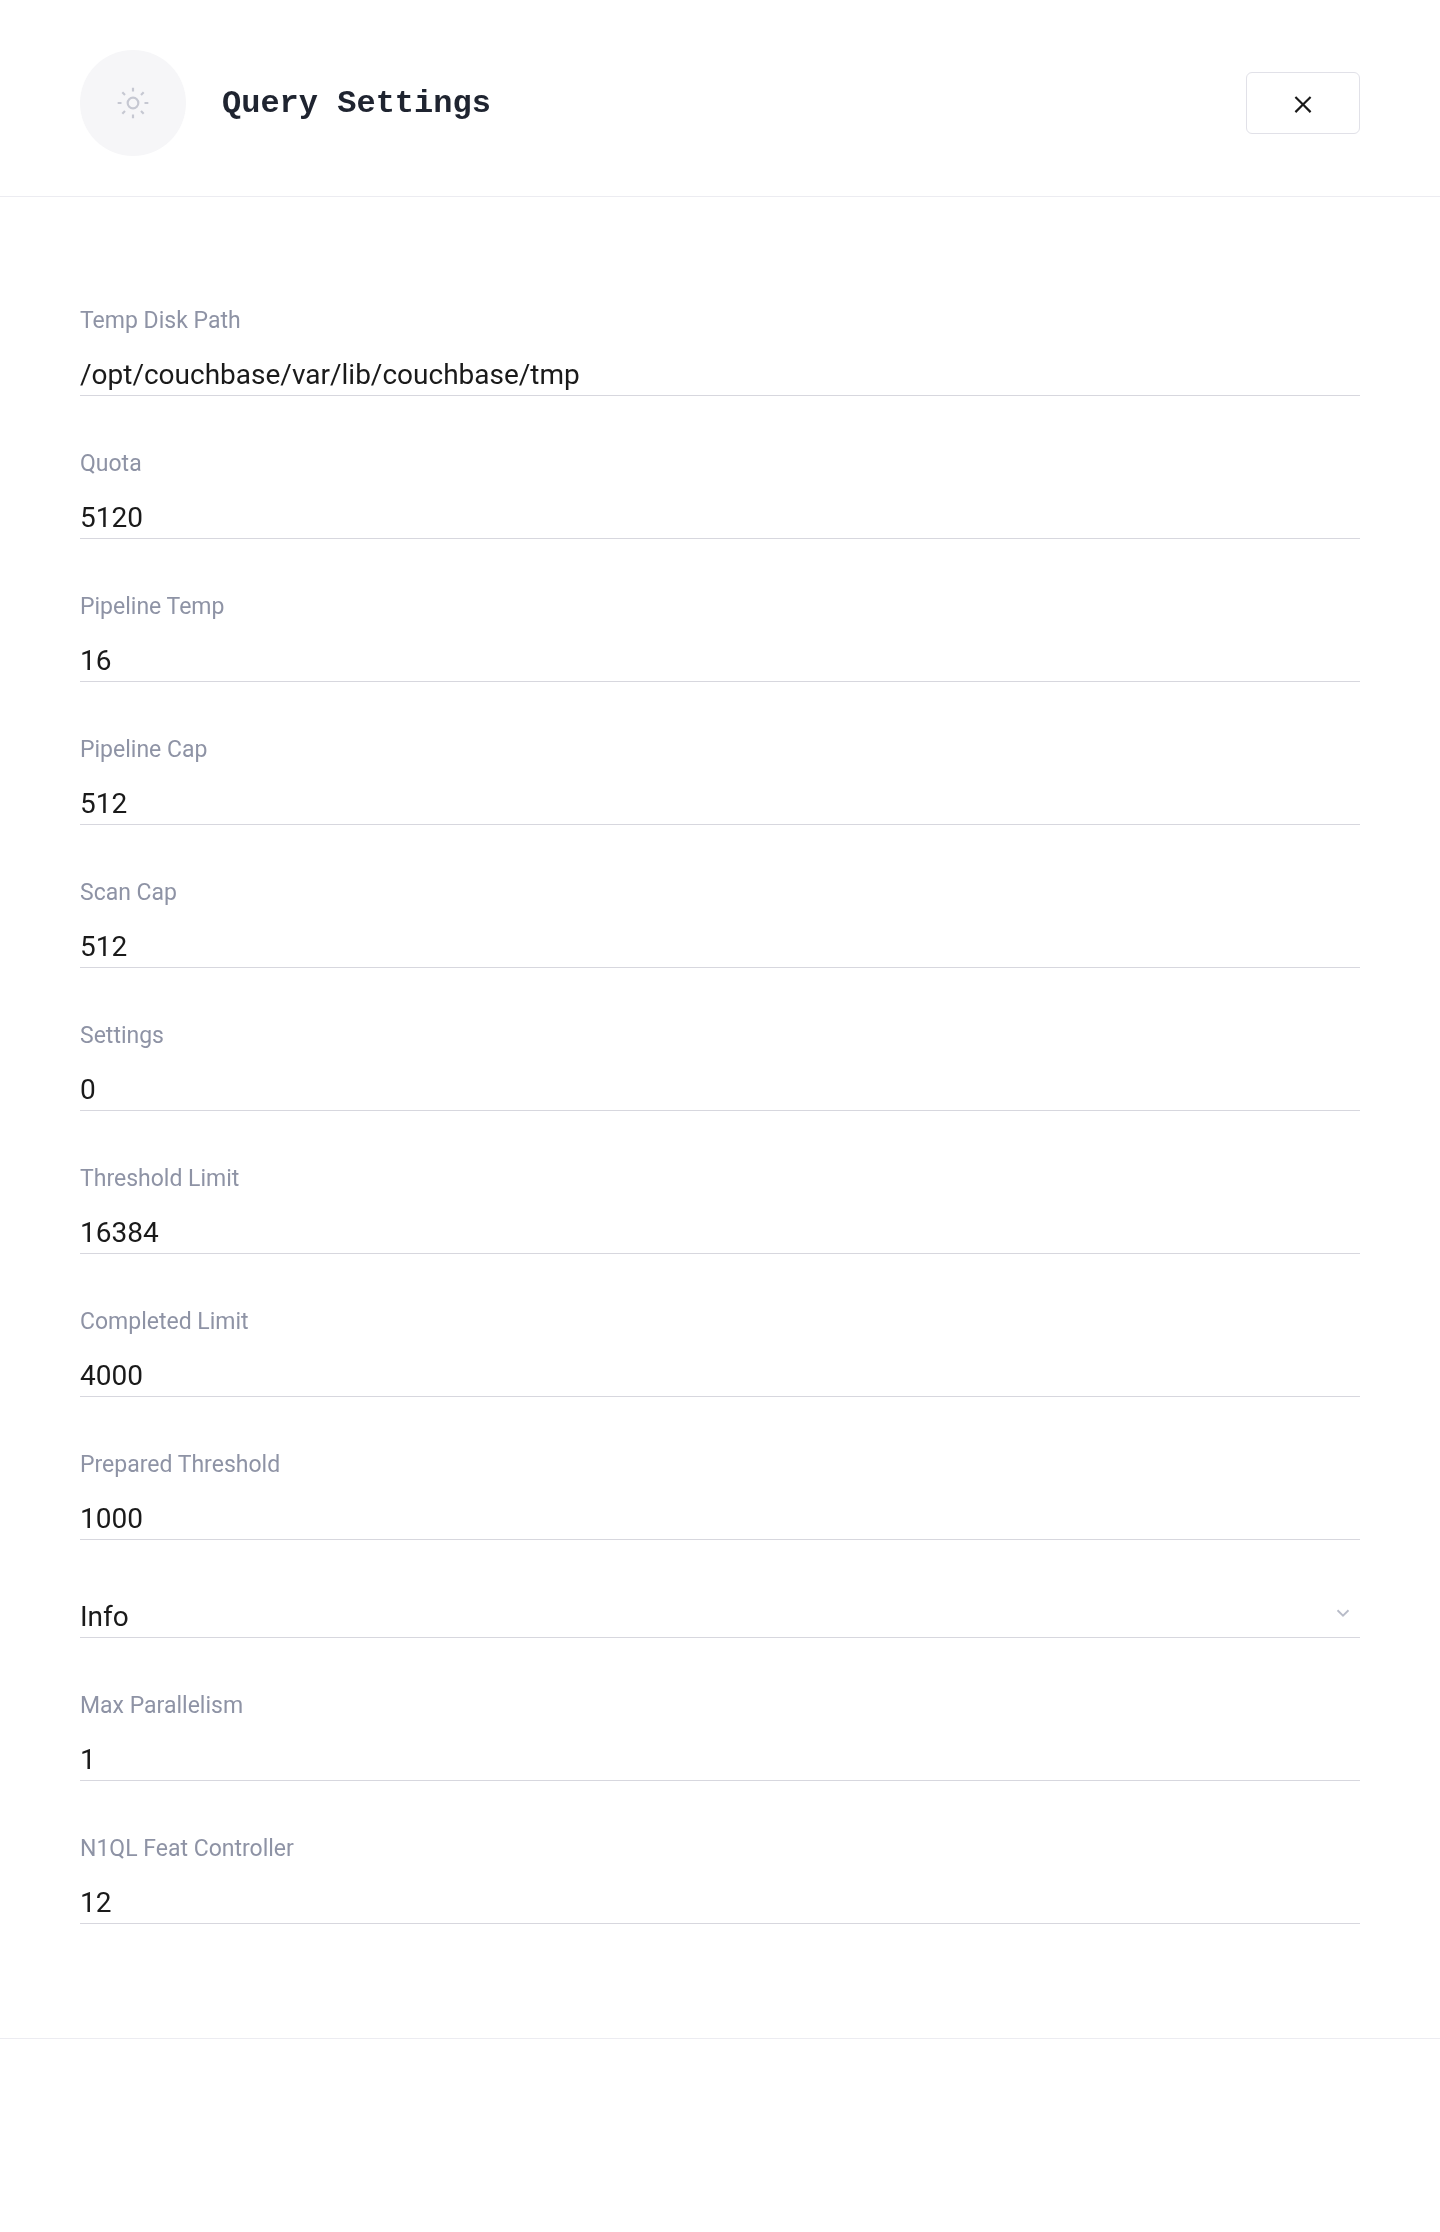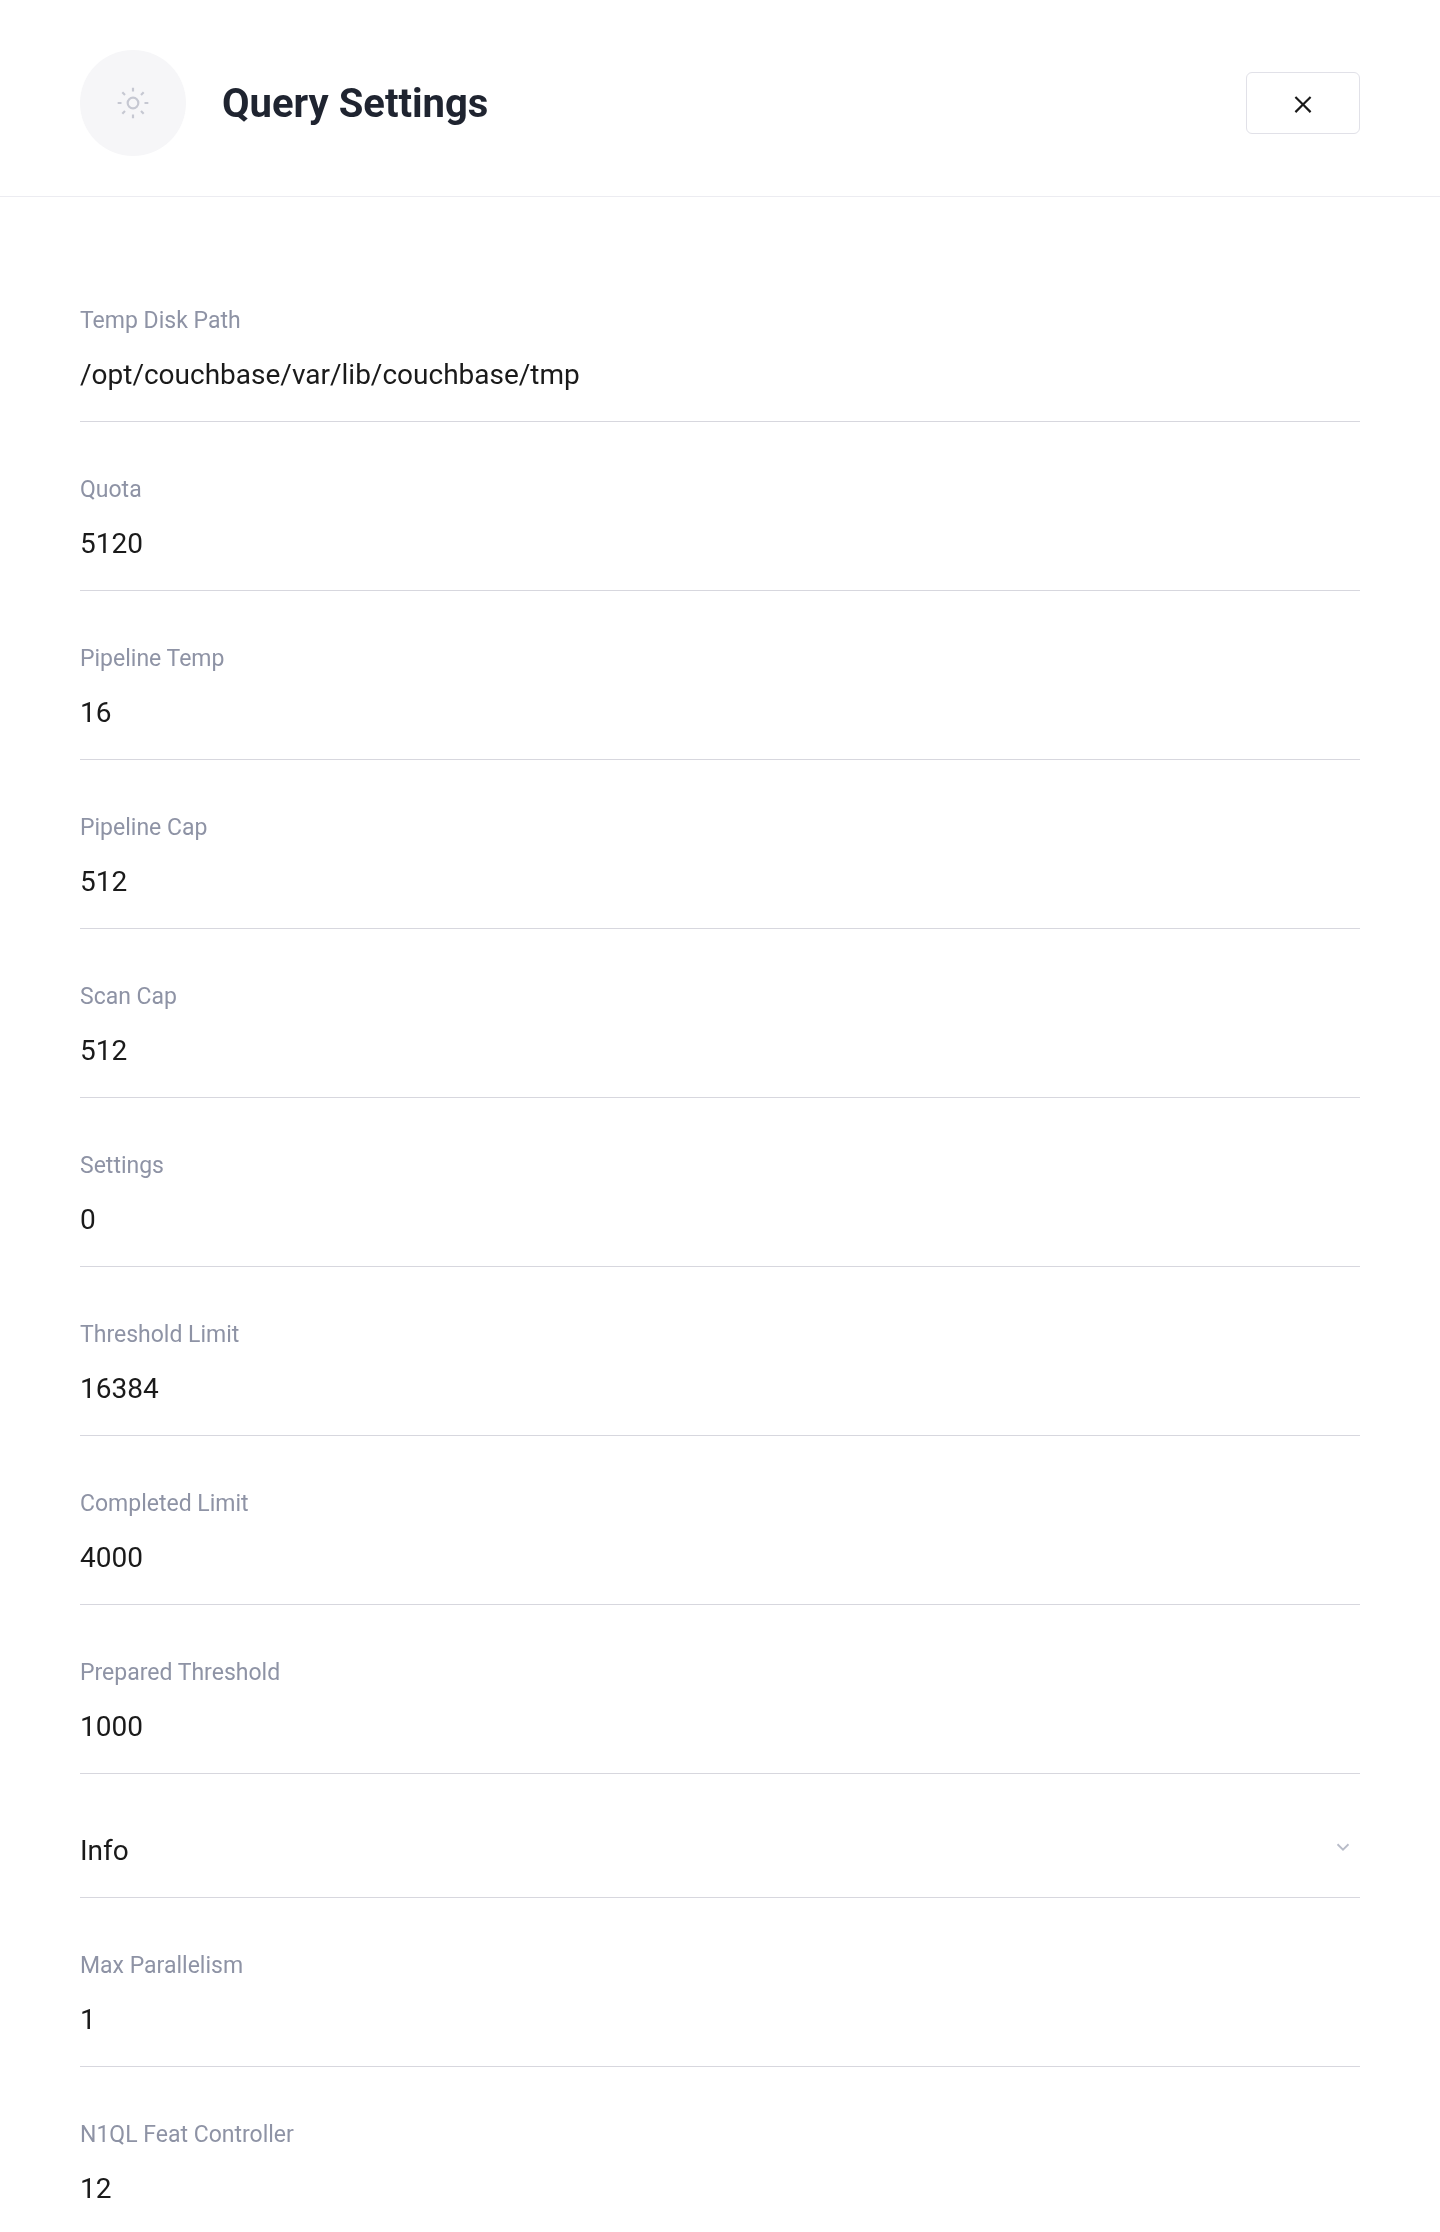--- a/index.html
+++ b/index.html
@@ -24,25 +24,26 @@
     width: 106px;
     height: 106px;
     border-radius: 50%;
     background: #f6f6f8;
     display: flex;
     align-items: center;
     justify-content: center;
     flex-shrink: 0;
   }
   .header-title {
-    font-size: 40px;
+    font-size: 32px;
     font-weight: 700;
     color: #1f2430;
     margin-left: 36px;
     flex: 1;
+    font-family: Liberation Mono, monospace;
   }
   .close-btn {
     width: 114px;
     height: 62px;
     border: 1px solid #e1e1e8;
     border-radius: 6px;
     background: #fff;
     display: flex;
     align-items: center;
     justify-content: center;
@@ -62,21 +63,21 @@
     color: #8e93a5;
     font-weight: 400;
     margin-bottom: 18px;
   }
   .field-input {
     width: 100%;
     border: none;
     border-bottom: 1px solid #d7d7de;
     font-size: 28px;
     color: #1a1a1a;
-    padding: 6px 0 30px 0;
+    padding: 6px 0 4px 0;
     outline: none;
     background: transparent;
     font-family: inherit;
   }
   .select-wrap {
     position: relative;
   }
   .select-caret {
     position: absolute;
     right: 6px;

